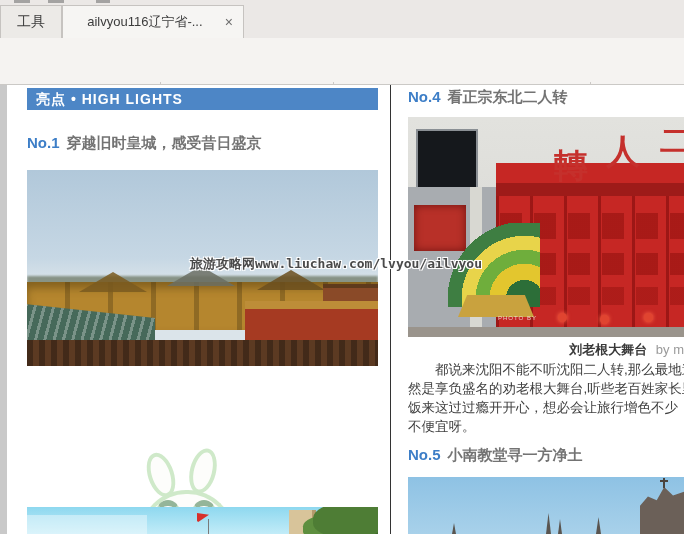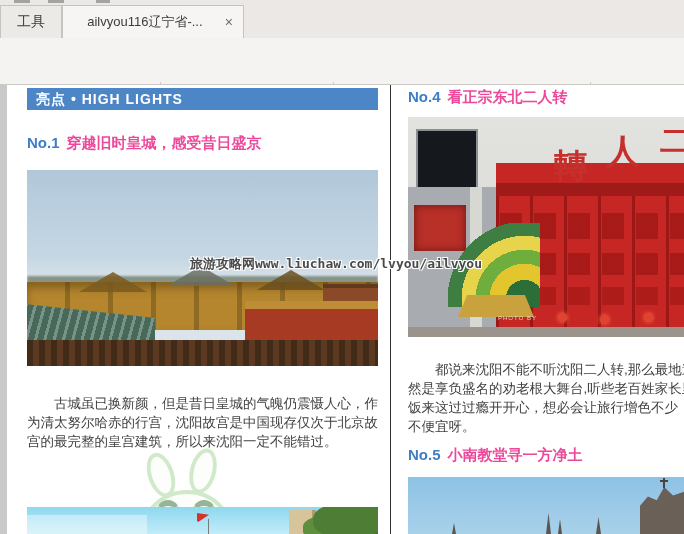--- a/index.html
+++ b/index.html
@@ -36,21 +36,21 @@
   
   .canvas { position:absolute; left:0; top:85px; width:684px; height:449px; background:#fff; }
   .gray-strip { position:absolute; left:0; top:0; width:7px; height:449px; background:#c9c9c9; }
   .col-divider { position:absolute; left:390px; top:0; width:1px; height:449px; background:#333; }
 
   .banner { position:absolute; left:27px; top:3px; width:351px; height:22px; background:#4d86c6;
     color:#fff; font-weight:bold; font-size:14px; line-height:22px; padding-left:9px;
     letter-spacing:1px; z-index:2; }
   .headline { position:absolute; font-size:15px; font-weight:bold; white-space:nowrap; z-index:2; }
   .headline .no { color:#3d7ec7; margin-right:7px;margin-top:38px; }
-  .headline .t { color:#ec4899; }
+  .headline .t { color:#737373; }
   .caption { position:absolute; font-size:13px; text-align:right; white-space:nowrap; z-index:2; }
   .caption .ct { font-weight:bold; color:#3a3a3a; }
   .caption .cb { color:#9a9a9a; margin-left:5px; }
   .bodytext { position:absolute; font-size:13.5px; line-height:19px; color:#3f3f3f;
     text-align:justify; text-indent:2em; z-index:2; }
   .bodyline { position:absolute; font-size:13.5px; line-height:19px; color:#3f3f3f;
     white-space:nowrap; z-index:2; }
   .bodyline.first { text-indent:2em; }
 
   
@@ -301,21 +301,20 @@
       <div class="p1-gable" style="left:52px; top:102px; border-bottom-color:#7a5a20;"></div>
       <div class="p1-gable" style="left:230px; top:100px; border-bottom-color:#6b4f1e;"></div>
       <div class="p1-pav"></div>
       <div class="p1-greenroof"></div>
       <div class="p1-coping"></div>
       <div class="p1-wall"></div>
       <div class="p1-base"></div>
     </div>
 
 
-    <div class="bodytext" style="left:27px; top:309px; width:351px;">古城虽已换新颜，但是昔日皇城的气魄仍震慑人心，作为清太努尔哈赤的行宫，沈阳故宫是中国现存仅次于北京故宫的最完整的皇宫建筑，所以来沈阳一定不能错过。</div>
 
     <div class="mascot">
       <div class="m-ear" style="left:16px; top:4px; transform:rotate(-18deg);"></div>
       <div class="m-ear" style="left:58px; top:0; transform:rotate(14deg);"></div>
       <div class="m-head"></div>
       <div class="m-eye" style="left:24px; top:52px;"></div>
       <div class="m-eye" style="left:60px; top:52px;"></div>
     </div>
 
 
@@ -347,20 +346,24 @@
       <div class="p4-row" style="top:170px; height:18px; opacity:.7;"></div>
       <div class="p4-fan"></div>
       <div class="p4-goldroof"></div>
       <div class="p4-lantern" style="left:150px; top:196px;"></div>
       <div class="p4-lantern" style="left:192px; top:198px;"></div>
       <div class="p4-lantern" style="left:236px; top:196px;"></div>
       <div class="p4-ground"></div>
       <div class="p4-credit">PHOTO BY</div>
     </div>
 
+    <div class="caption" style="left:408px; top:256px; width:276px;">
+      <span class="ct">刘老根大舞台</span>
+      <span class="cb">by m</span>
+    </div>
 
     <div class="bodyline first" style="left:408px; top:275px;">都说来沈阳不能不听沈阳二人转,那么最地道的去处</div>
     <div class="bodyline" style="left:408px; top:294px;">然是享负盛名的劝老根大舞台,听些老百姓家长里短的</div>
     <div class="bodyline" style="left:408px; top:313px;">饭来这过过瘾开开心，想必会让旅行增色不少，不过</div>
     <div class="bodyline" style="left:408px; top:332px;">不便宜呀。</div>
 
     <div class="headline" style="left:408px; top:361px;">
       <span class="no">No.5</span><span class="t">小南教堂寻一方净土</span>
     </div>
 

